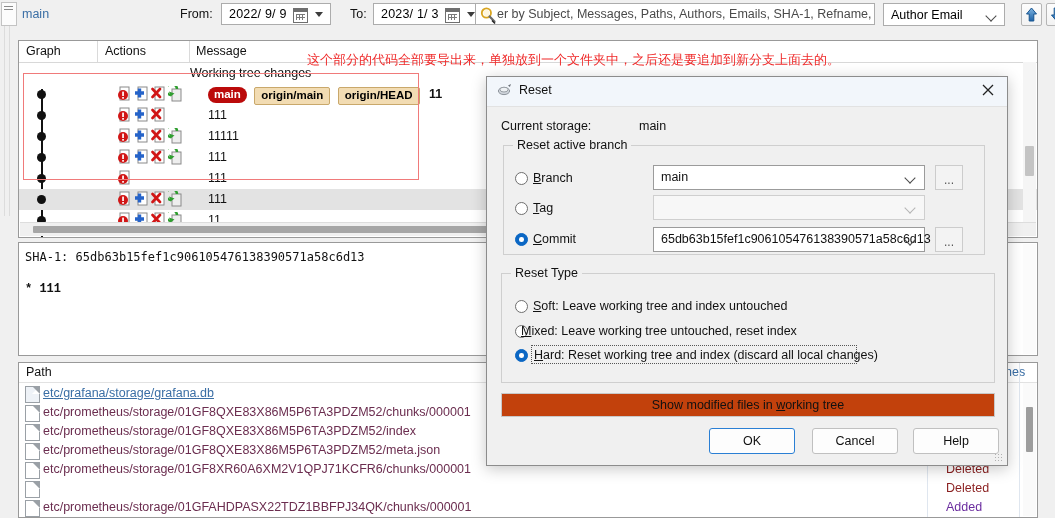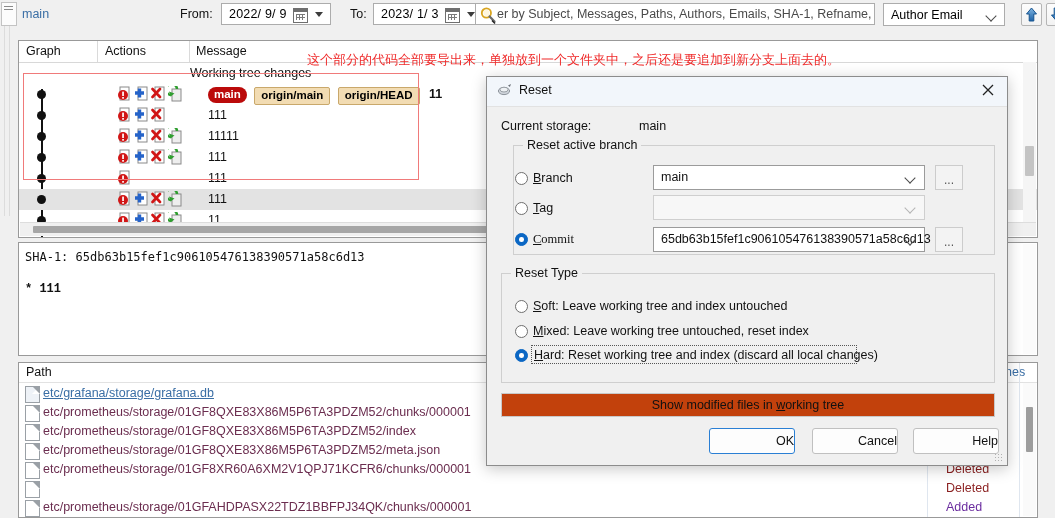--- a/index.html
+++ b/index.html
@@ -118,21 +118,21 @@
   .combo .cch{position:absolute;right:10px;top:8px;width:7px;height:7px;border-right:1.4px solid #4a4a4a;border-bottom:1.4px solid #4a4a4a;transform:rotate(45deg);}
   .combo.dim .cch{border-color:#b5b5b5;}
   .dots-btn{position:absolute;width:28px;height:25px;border:1px solid #cccccc;background:#f3f3f3;box-sizing:border-box;}
   .dots-btn .d{position:absolute;left:8px;top:14px;font-size:12px;color:#555;line-height:0;}
 
   .wide-btn{position:absolute;left:14px;top:316px;width:494px;height:24px;border:1px solid #c8c8c8;background:#c2410c;box-sizing:border-box;}
   .wide-btn .t{position:absolute;width:100%;top:4px;text-align:center;font-size:12.5px;color:#111;}
 
   .dbtn{position:absolute;top:351px;height:26px;border:1px solid #c0c0c0;border-radius:3px;background:#fdfdfd;box-sizing:border-box;}
   .dbtn.primary{border:1.6px solid #2a7fd4;}
-  .dbtn .t{position:absolute;width:100%;top:5px;text-align:right;font-size:12.5px;color:#111;}
+  .dbtn .t{position:absolute;width:100%;top:5px;text-align:center;font-size:12.5px;color:#111;}
   .grip{position:absolute;right:4px;bottom:3px;width:9px;height:9px;
      background:radial-gradient(#b0b0b0 40%,transparent 41%) 0 0/3px 3px;}
 </style>
 </head>
 <body>
 
 <div class="app">
 
   <div class="left-rail">
     <div class="tbbtn">
@@ -460,21 +460,21 @@
       <span class="x">
         <svg viewBox="0 0 16 16">
             <path d="M3 3 L13 13 M13 3 L3 13" stroke="#222" stroke-width="1.3"></path>
           </svg>
       </span>
     </div>
 
     <span class="curb-l">Current storage:</span>
     <span class="curb-v">main</span>
 
-    <div class="grp" style="left:26px;top:68px;width:482px;height:110px;">
+    <div class="grp" style="left:16px;top:68px;width:482px;height:110px;">
       <span class="glabel">Reset active branch</span>
     </div>
 
     <span class="radio" style="left:28px;top:95px;"></span>
     <span class="rlbl" style="left:46px;top:94px;"><u>B</u><span>ranch</span></span>
     <div class="combo" style="left:166px;top:88px;width:272px;">
       <span class="cv">main</span>
       <span class="cch"></span>
     </div>
     <div class="dots-btn" style="left:448px;top:88px;">
@@ -482,38 +482,38 @@
       </div>
 
     <span class="radio" style="left:28px;top:125px;"></span>
     <span class="rlbl" style="left:46px;top:124px;"><u>T</u><span>ag</span></span>
     <div class="combo dim" style="left:166px;top:118px;width:272px;">
       <span class="cv"></span>
       <span class="cch"></span>
     </div>
 
     <span class="radio on" style="left:28px;top:156px;"></span>
-    <span class="rlbl" style="left:46px;top:155px;font-family:Liberation Serif, serif;"><u>C</u><span>ommit</span></span>
+    <span class="rlbl" style="left:46px;top:155px;"><u>C</u><span>ommit</span></span>
     <div class="combo" style="left:166px;top:150px;width:272px;">
       <span class="cv">65db63b15fef1c906105476138390571a58c6d13</span>
       <span class="cch"></span>
     </div>
     <div class="dots-btn" style="left:448px;top:150px;">
         <span class="d">...</span>
       </div>
 
     <div class="grp" style="left:14px;top:196px;width:494px;height:110px;">
       <span class="glabel">Reset Type</span>
     </div>
 
     <span class="radio" style="left:28px;top:223px;"></span>
     <span class="rlbl" style="left:46px;top:222px;"><u>S</u><span>oft: Leave working tree and index untouched</span></span>
 
     <span class="radio" style="left:28px;top:248px;"></span>
-    <span class="rlbl" style="left:46px;top:247px;text-align:center;"><u>M</u><span>ixed: Leave working tree untouched, reset index</span></span>
+    <span class="rlbl" style="left:34px;top:247px;text-align:center;"><u>M</u><span>ixed: Leave working tree untouched, reset index</span></span>
 
     <span class="radio on" style="left:28px;top:272px;"></span>
     <span class="focusring" style="left:44px;top:268px;width:326px;height:19px;"></span>
     <span class="rlbl" style="left:47px;top:271px;"><u>H</u><span>ard: Reset working tree and index (discard all local changes)</span></span>
 
     <div class="wide-btn">
       <span class="t"><span>Show modified files in </span><u>w</u><span>orking tree</span></span>
     </div>
 
     <div class="dbtn primary" style="left:222px;width:86px;">

